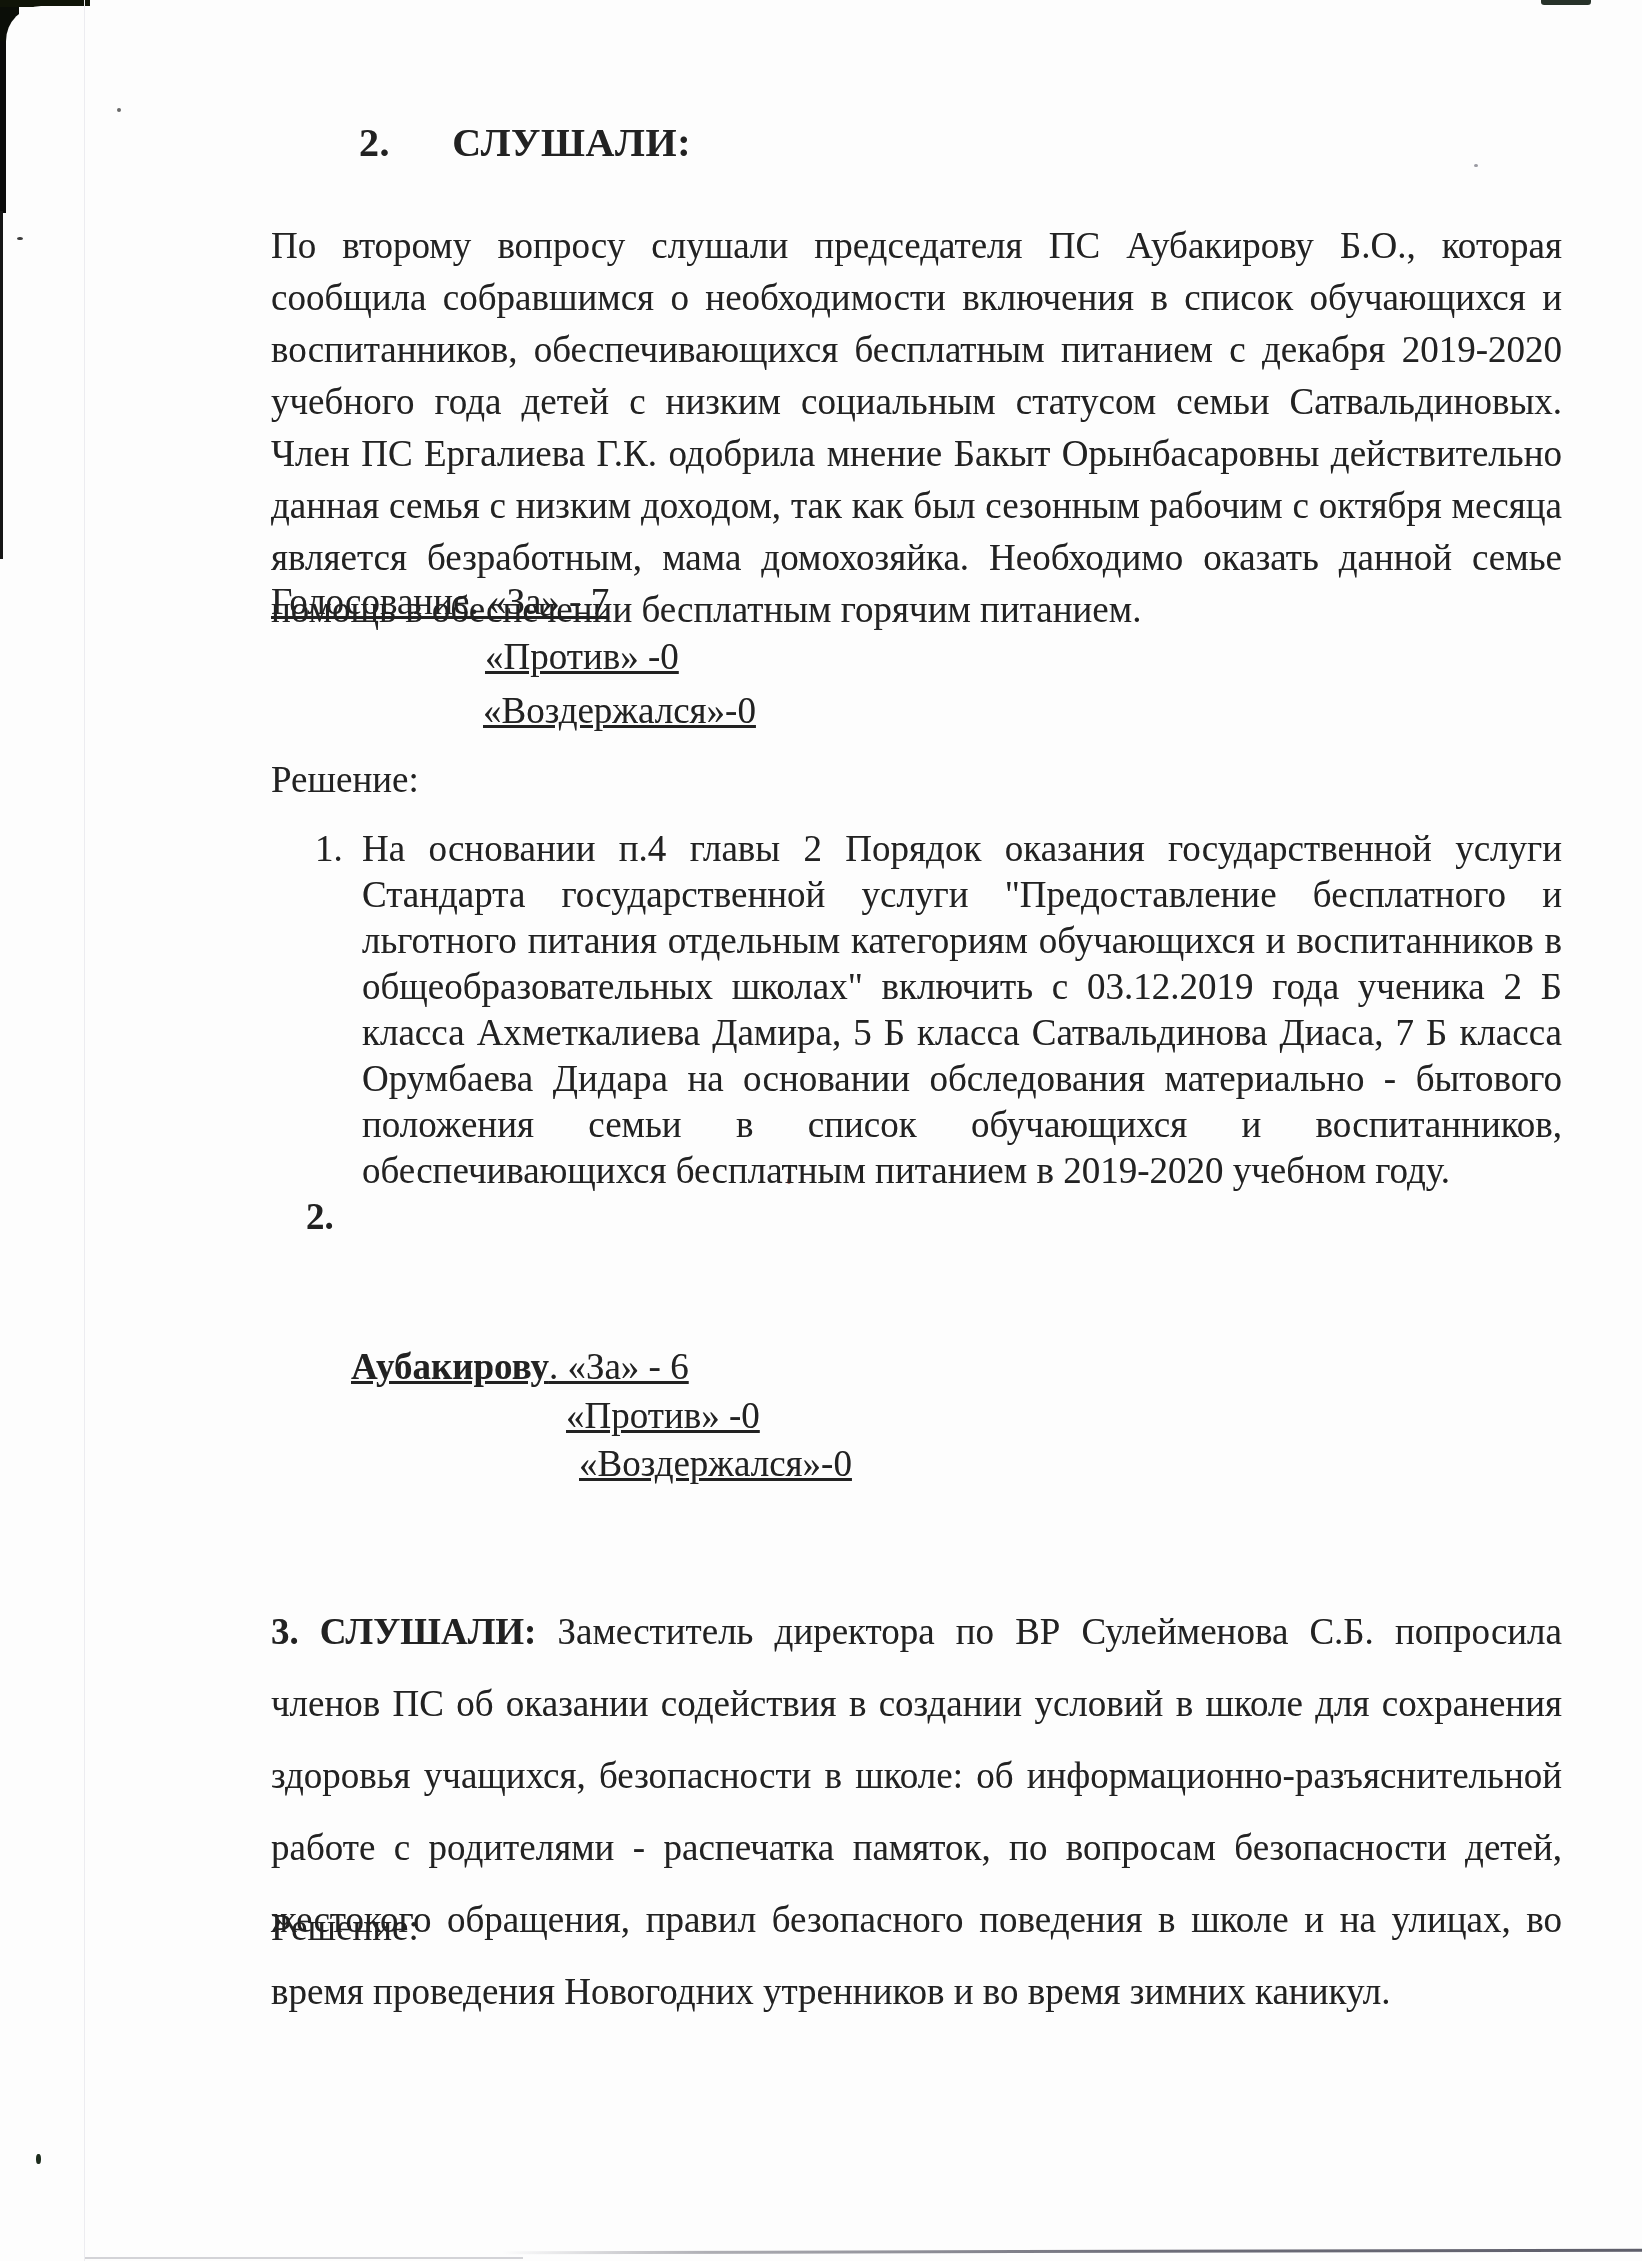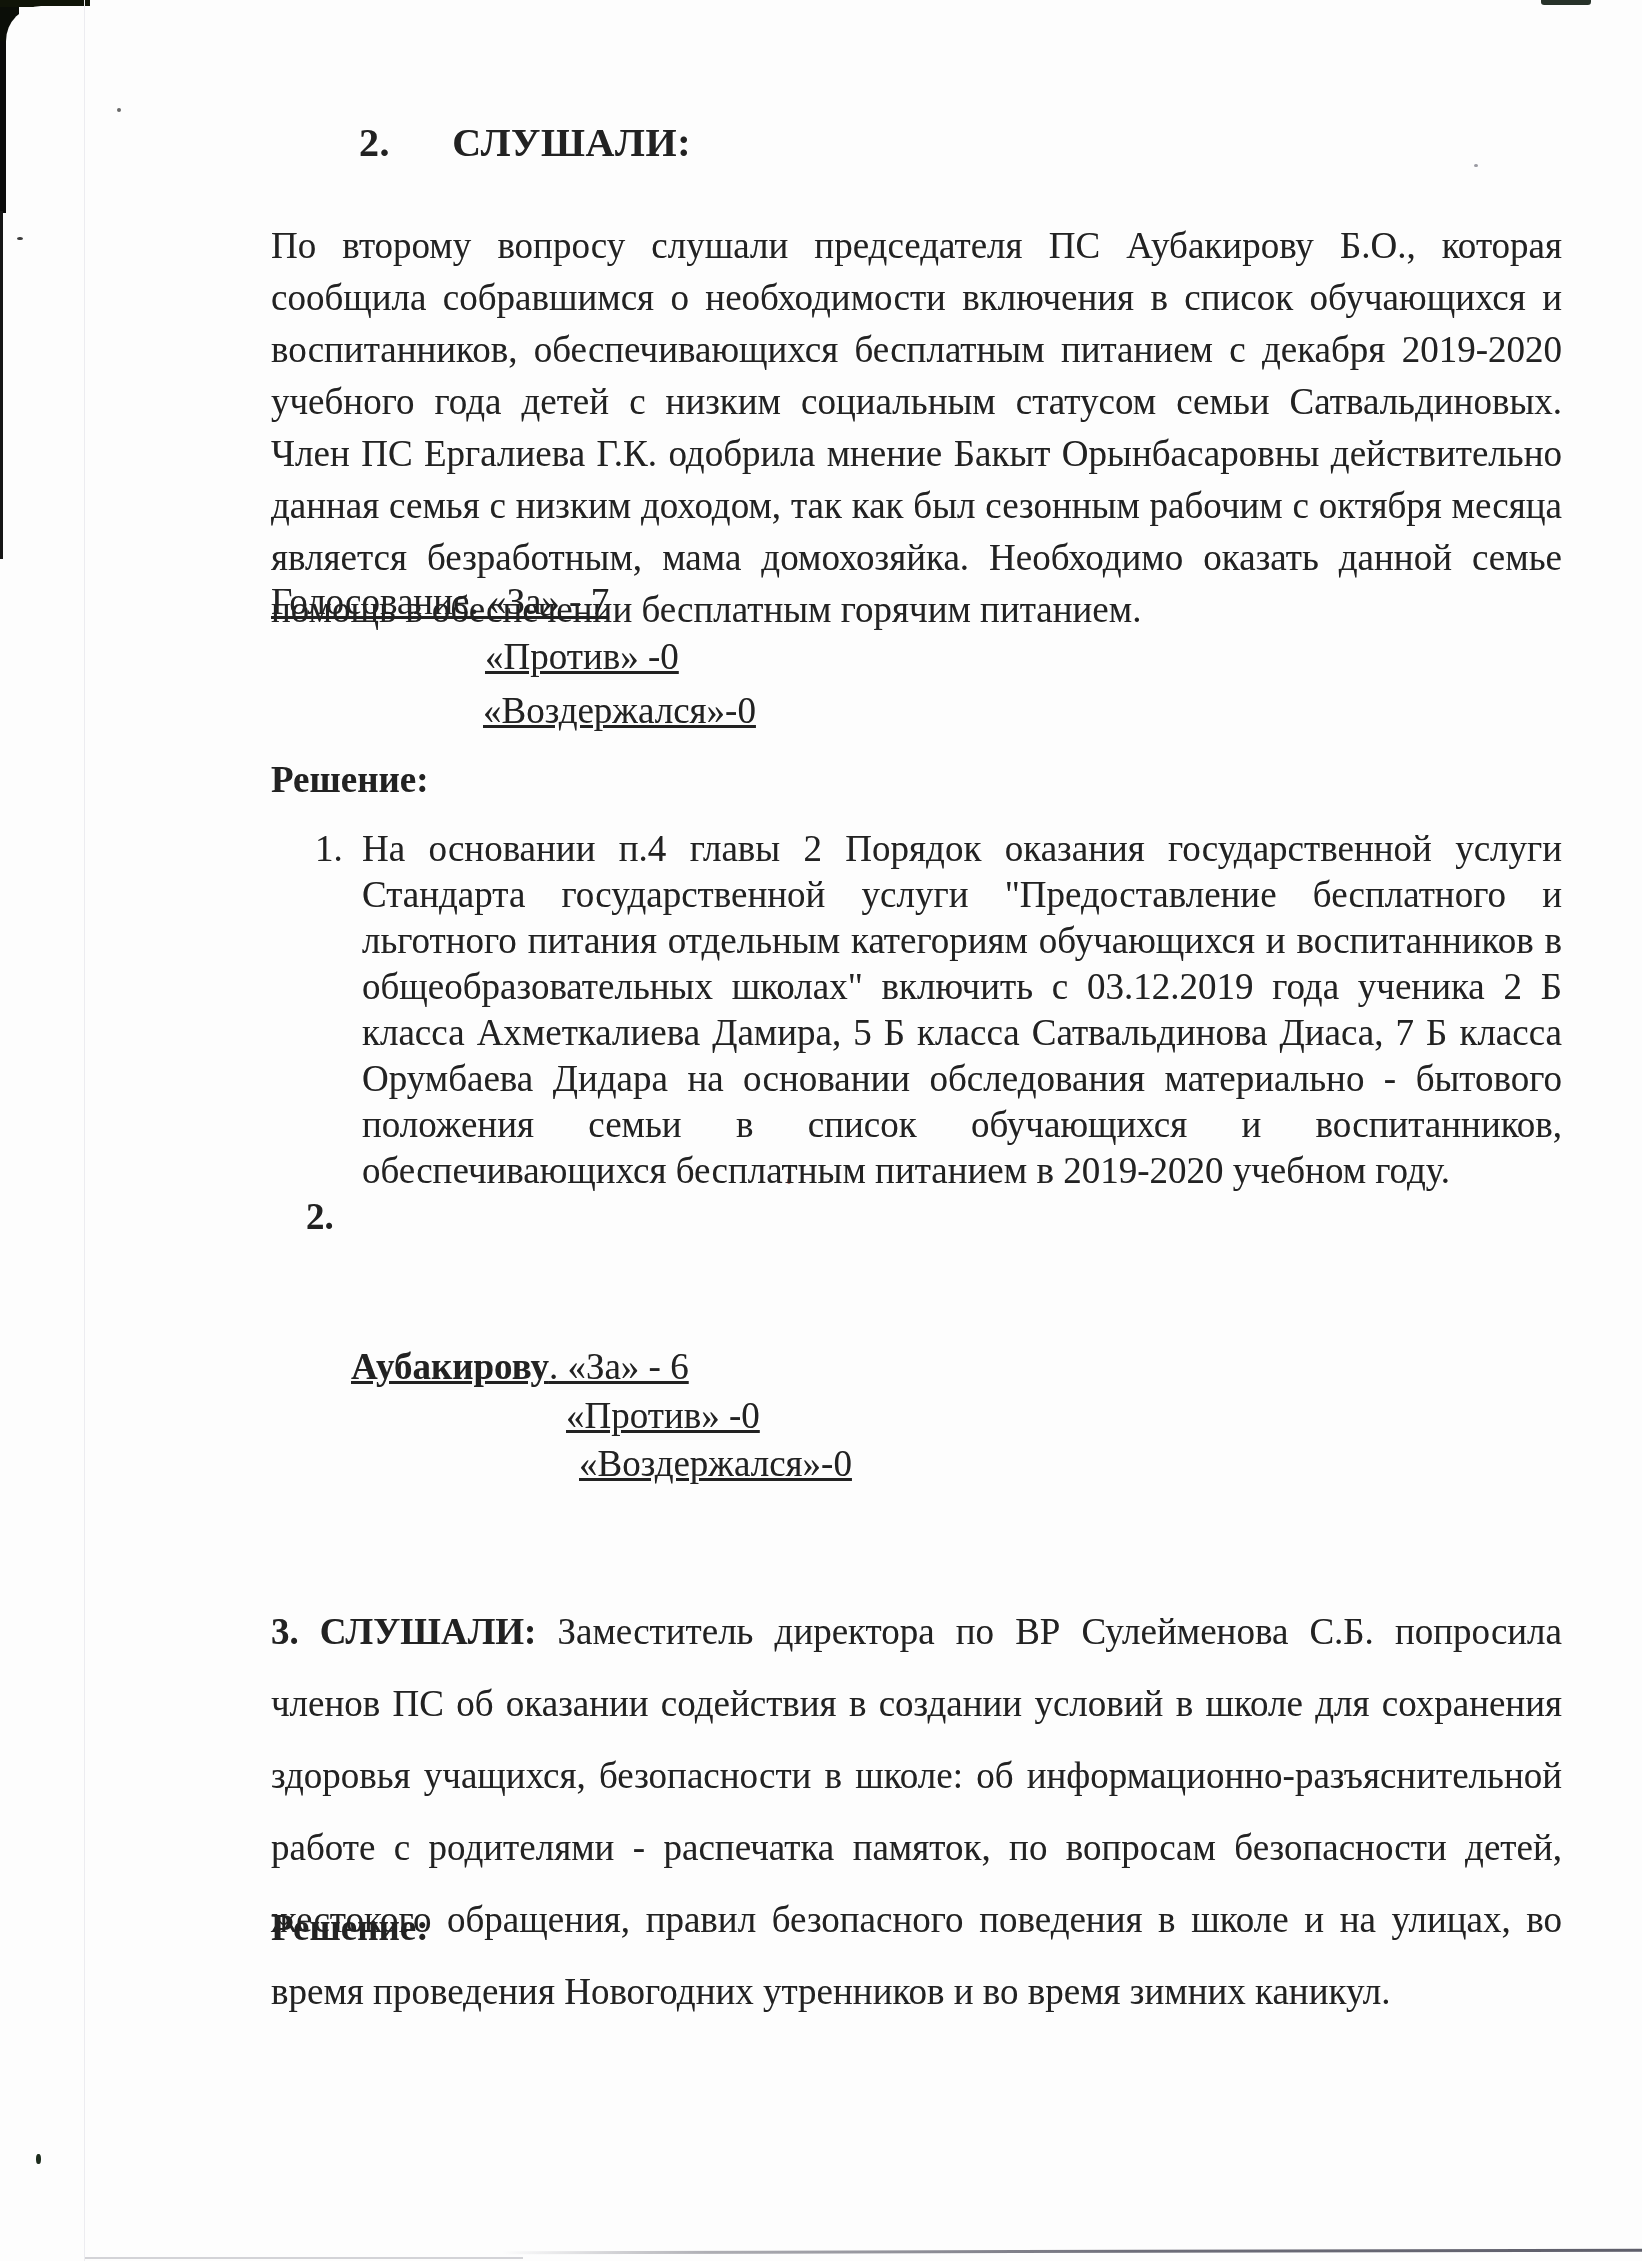--- a/index.html
+++ b/index.html
@@ -41,21 +41,21 @@
     white-space: nowrap;
     text-decoration: underline;
   }
   #vote1-line1 { left: 271px; top: 580px; }
   #vote1-line2 { left: 485px; top: 635px; }
   #vote1-line3 { left: 483px; top: 689px; }
 
   .subheading {
     position: absolute;
     font-size: 37px;
-    font-weight: bold;
+    font-weight: normal;
     white-space: nowrap;
   }
   #resolution1-heading { left: 271px; top: 758px; }
 
   #resolution1-list { left: 271px; top: 826px; width: 1291px; }
   .res-item {
     position: relative;
     padding-left: 91px;
     font-size: 37px;
     line-height: 46px;

